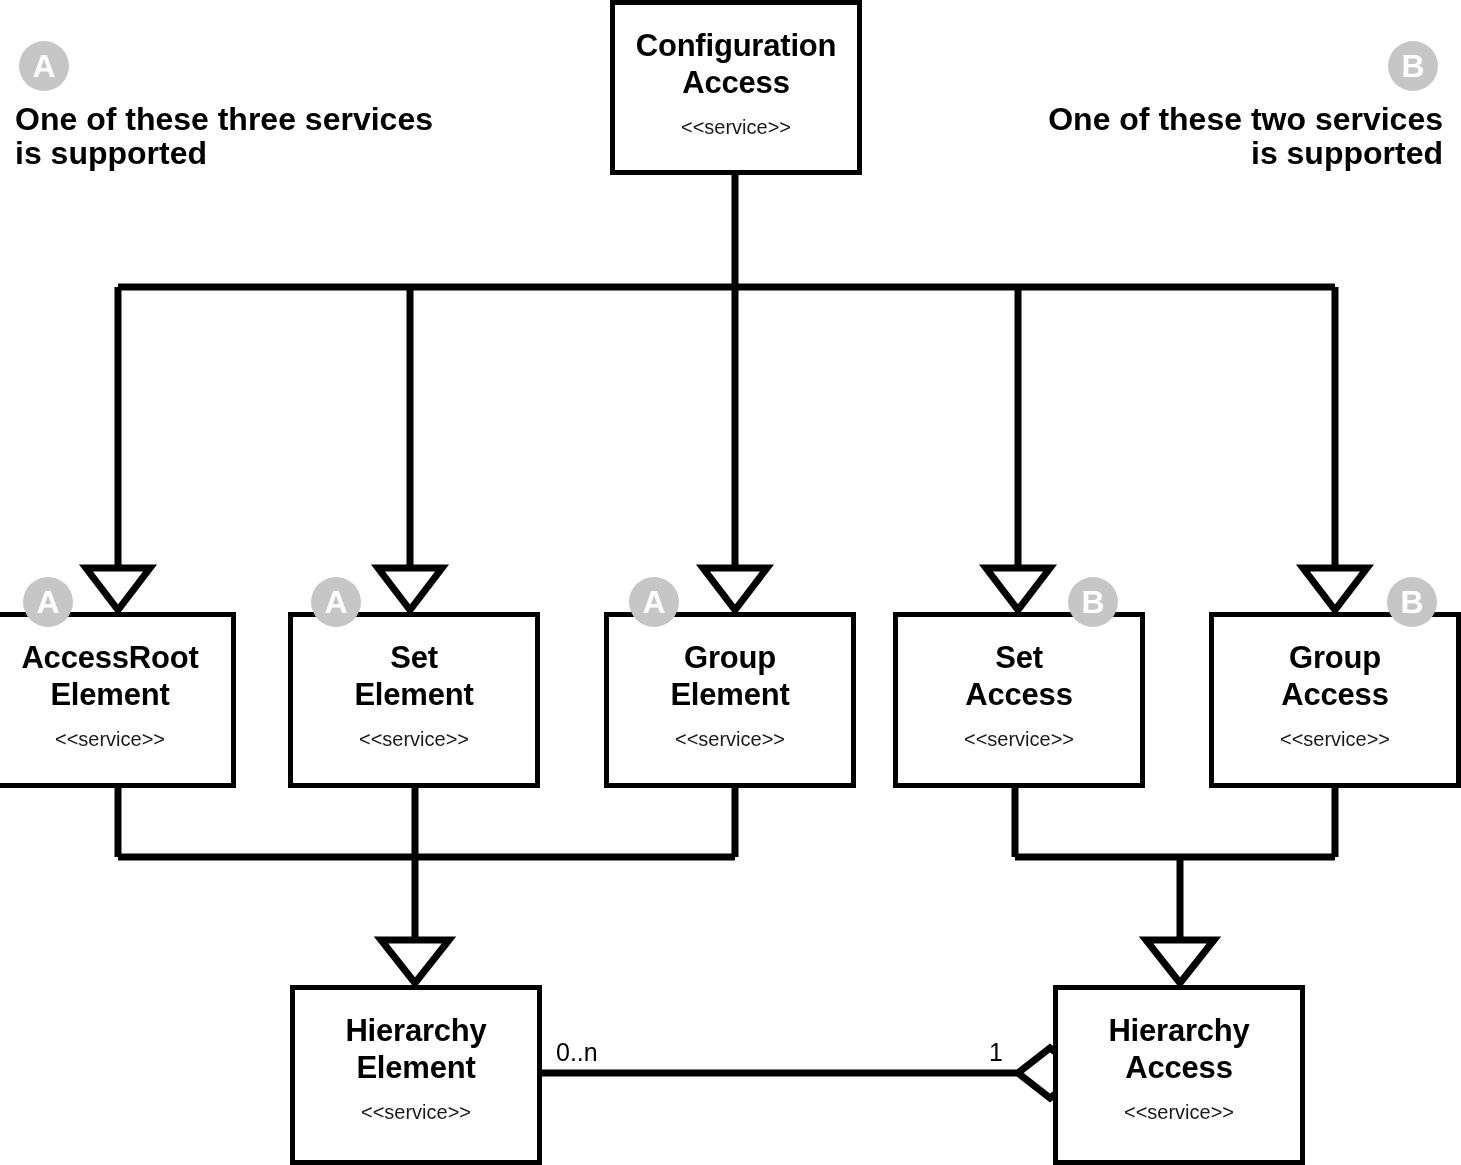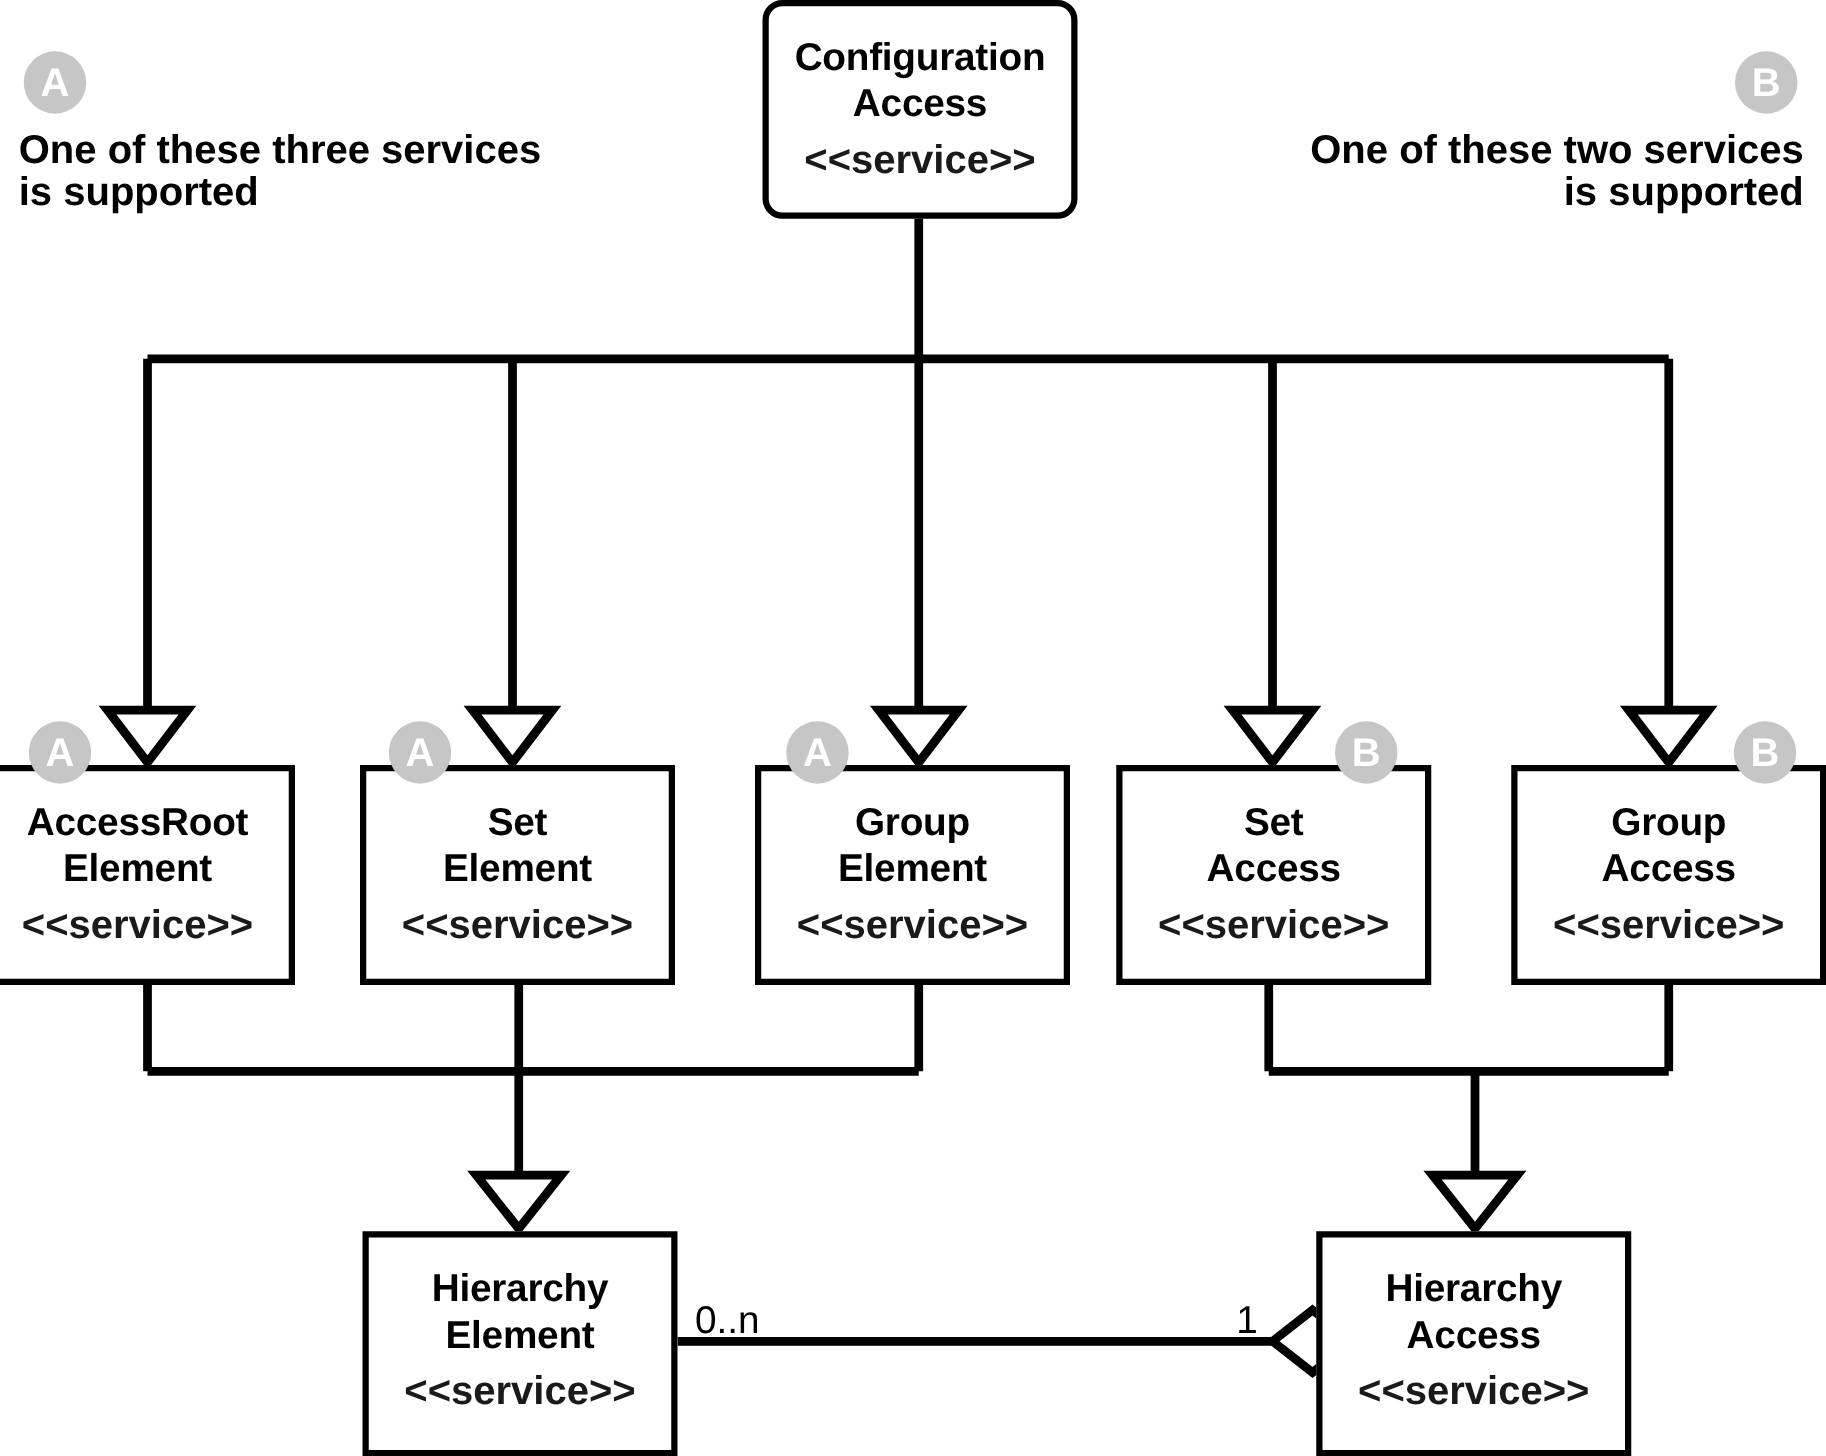--- a/index.html
+++ b/index.html
@@ -54,25 +54,25 @@
   .nodebox .ntitle {
     font-weight: bold;
     font-size: 31px;
     line-height: 37px;
     text-align: center;
     color: #000000;
     white-space: pre-line;
     letter-spacing: -0.2px;
   }
   .nodebox .nstereo {
-    font-size: 32px;
+    font-size: 20px;
     line-height: 30px;
     text-align: center;
     color: #1a1a1a;
-    font-weight: bold;
+    font-weight: normal;
   }
   .badge {
     position: absolute;
     width: 50px;
     height: 50px;
     border-radius: 50%;
     background: #c6c6c6;
     color: #ffffff;
     font-weight: bold;
     font-size: 32px;
@@ -83,21 +83,21 @@
   .note {
     position: absolute;
     font-weight: bold;
     font-size: 32px;
     line-height: 34px;
     color: #000000;
     white-space: pre-line;
   }
   .mult {
     position: absolute;
-    font-size: 31px;
+    font-size: 25px;
     color: #000000;
     font-weight: normal;
   }
 </style>
 </head>
 <body>
 
 <div id="canvas">
 
   <svg class="layer" viewBox="0 0 1461 1165">
@@ -136,21 +136,21 @@
   </svg>
 
   <div class="badge" style="left:19px; top:41px;">A</div>
   <div class="note" style="left:15px; top:102px; width:420px; text-align:left;">One of these three services
 is supported</div>
 
   <div class="badge" style="left:1388px; top:41px;">B</div>
   <div class="note" style="right:18px; top:102px; width:460px; text-align:right;">One of these two services
 is supported</div>
 
-  <div class="nodebox" style="left:610px; top:0px; width:252px; height:175px; padding-top:22px;border-radius:16px;">
+  <div class="nodebox" style="left:610px; top:0px; width:252px; height:175px; padding-top:22px;">
     <div class="ntitle">Configuration
 Access</div>
     <div class="nstereo" style="margin-top:11px;">&lt;&lt;service&gt;&gt;</div>
   </div>
 
   <div class="nodebox" style="left:-16px; top:612px; width:252px; height:176px; padding-top:22px;">
     <div class="ntitle">AccessRoot
 Element</div>
     <div class="nstereo" style="margin-top:11px;">&lt;&lt;service&gt;&gt;</div>
   </div>

